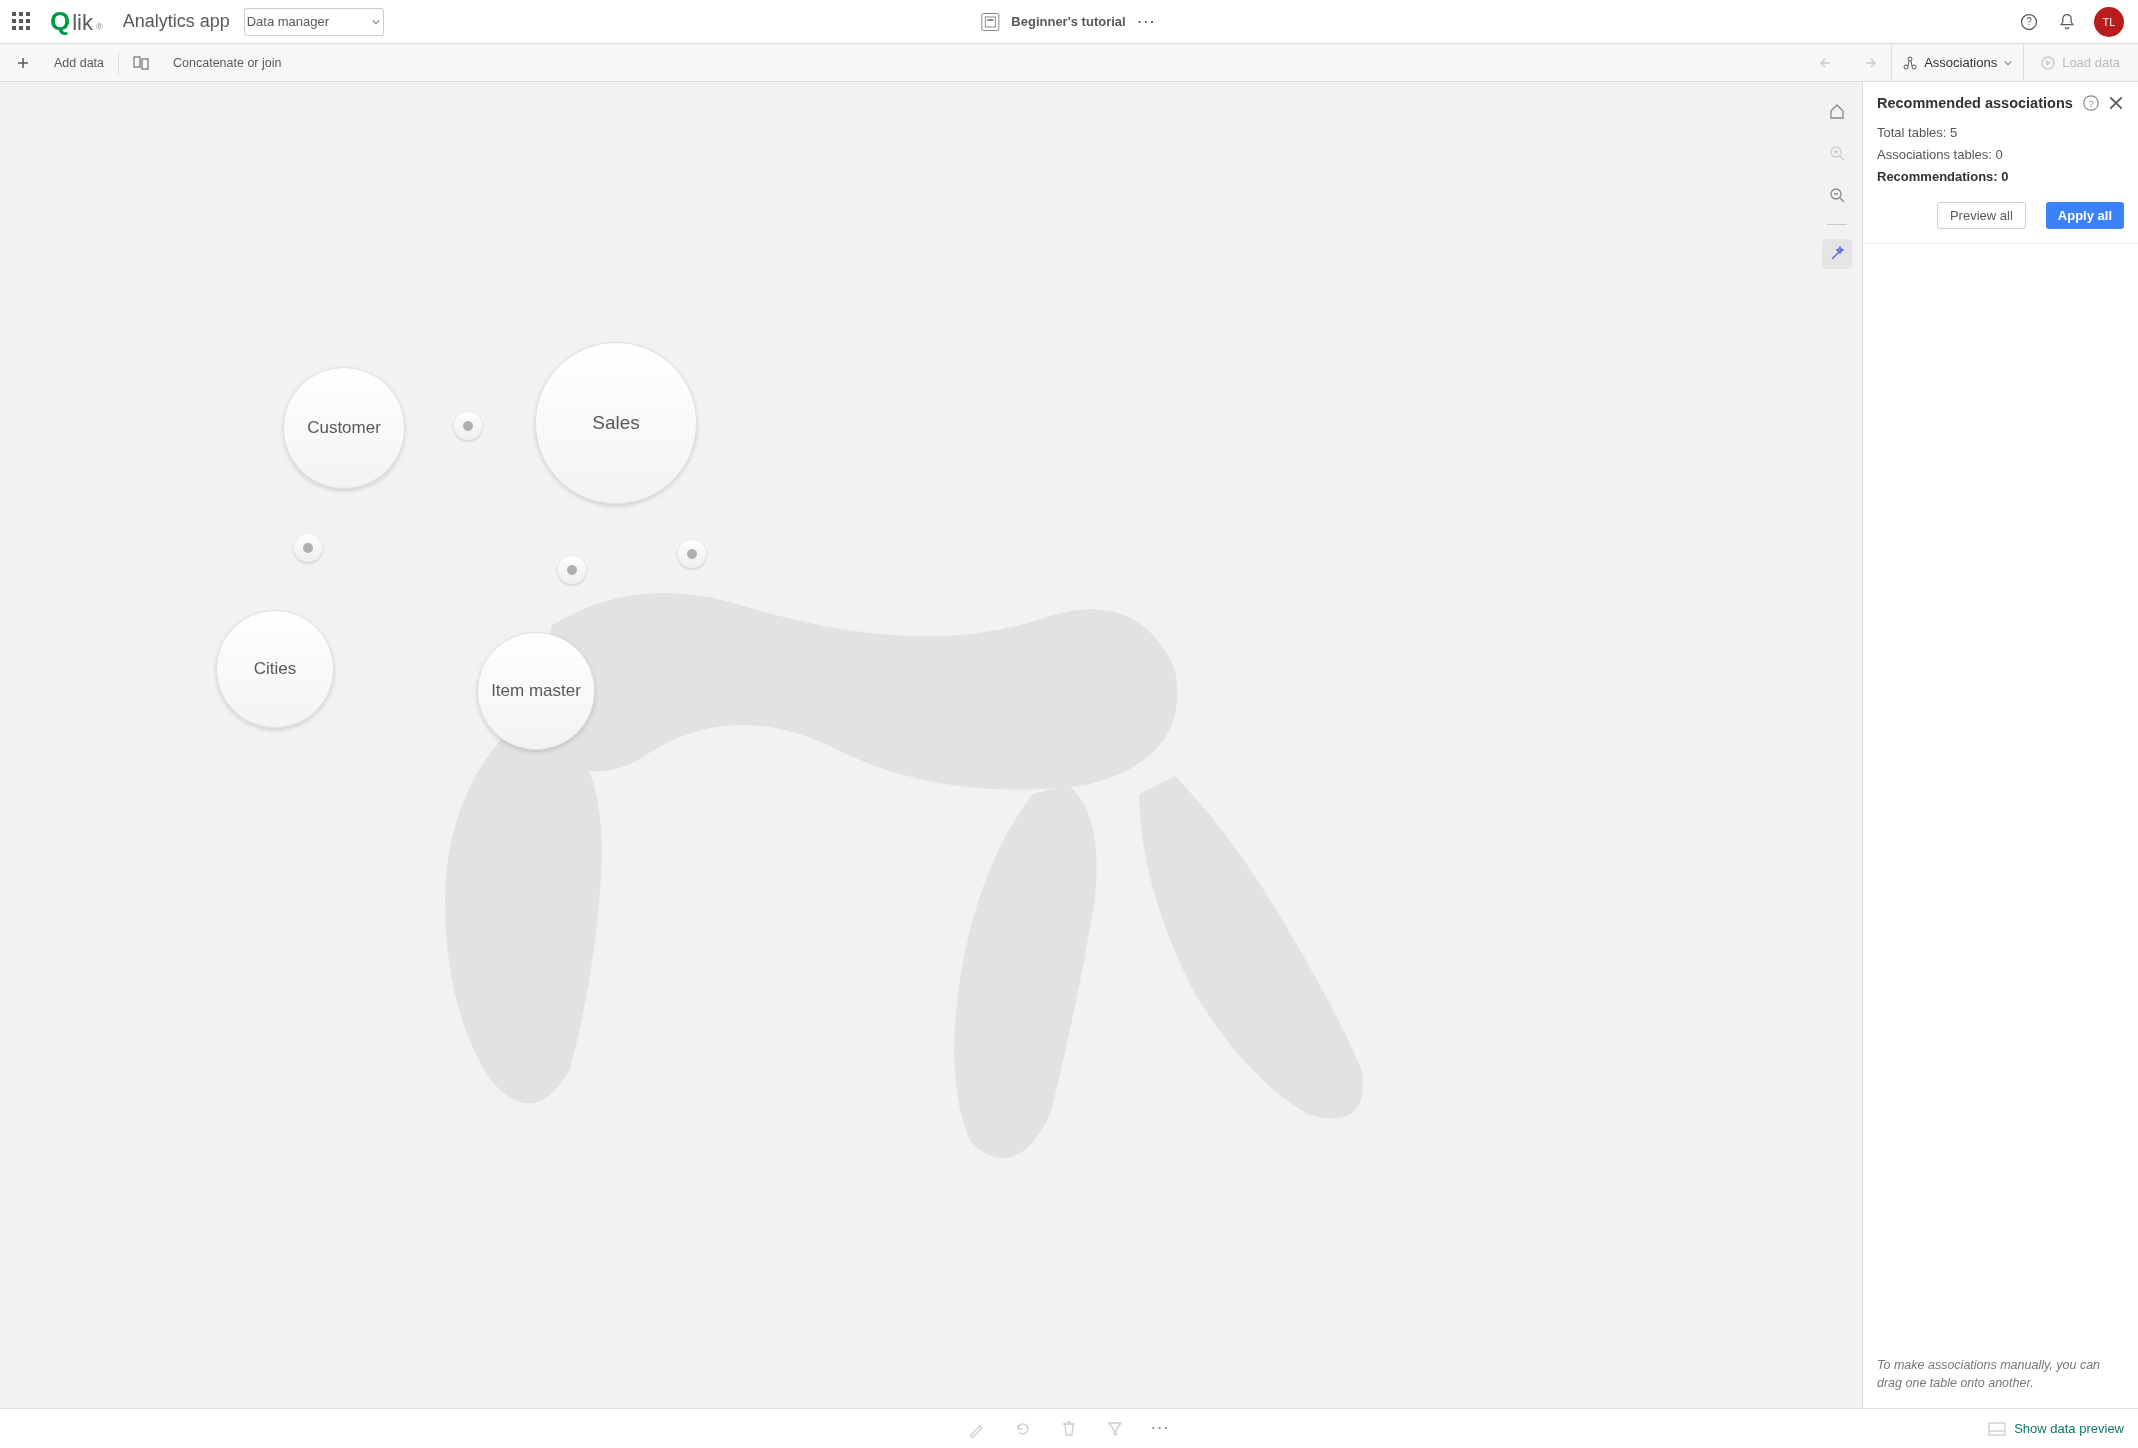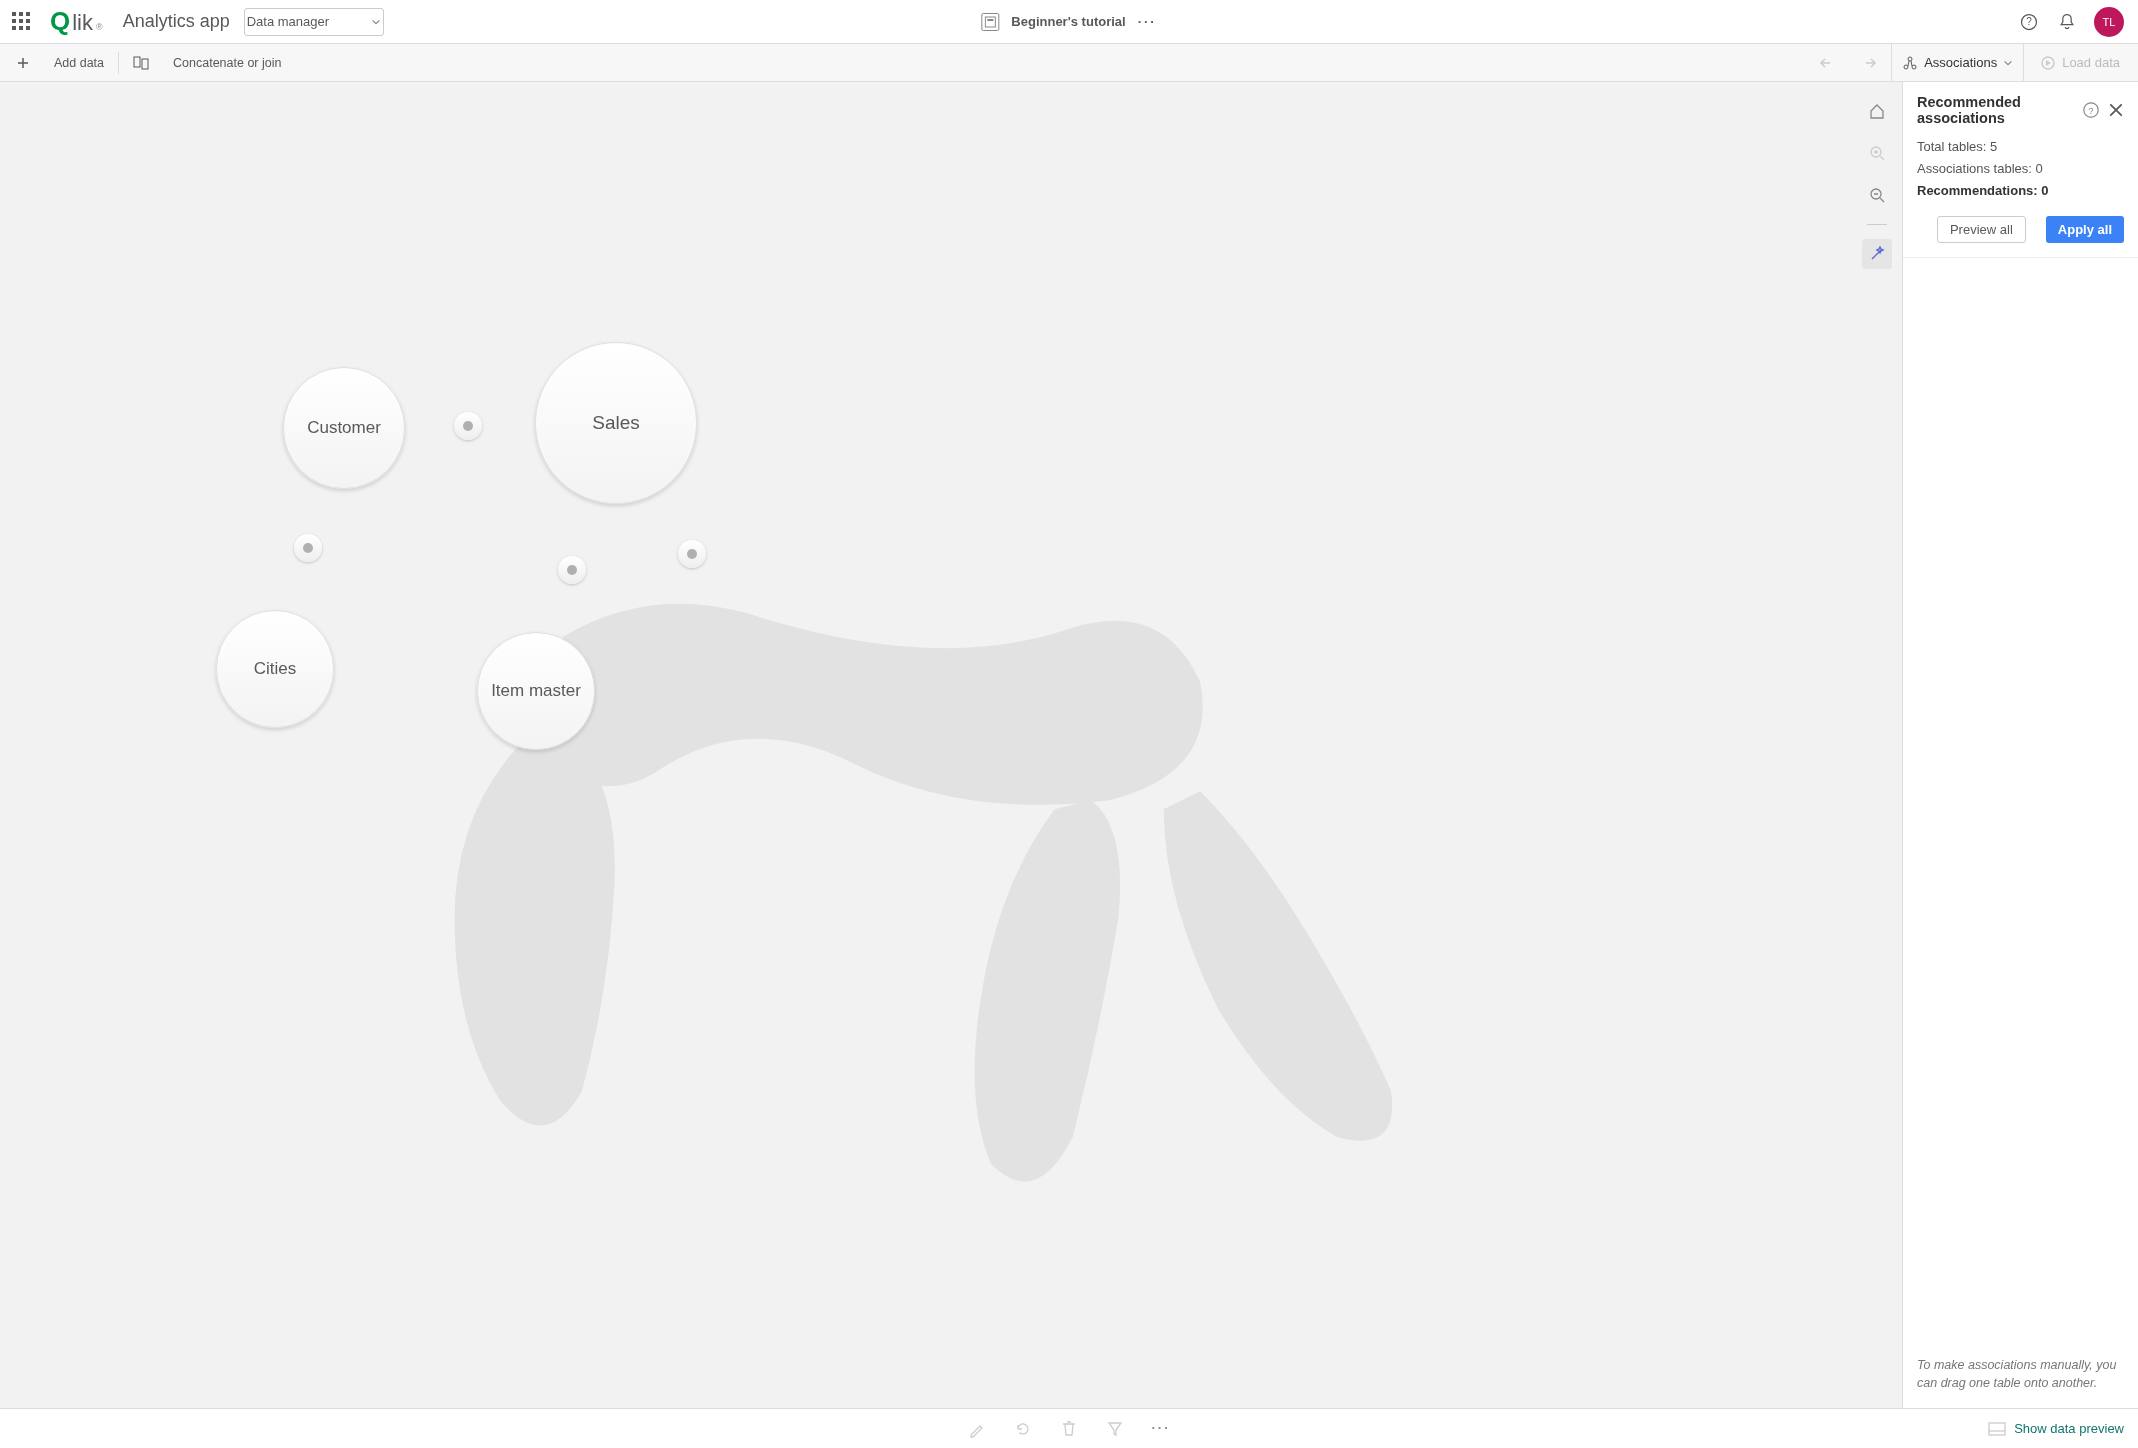--- a/index.html
+++ b/index.html
@@ -33,21 +33,21 @@
   height:28px; padding:0 2px; min-width:140px;
   color:#595959; cursor:pointer; margin-left:4px;
 }
 .chev { width:10px; height:10px; }
 .center-title { position:absolute; left:50%; transform:translateX(-50%); display:flex; align-items:center; gap:12px; color:#595959;}
 .center-title .sheet-icon { width:18px; height:18px; border:1px solid #888; border-radius:2px; display:flex; align-items:center; justify-content:center;}
 .center-title .dots { letter-spacing:2px; cursor:pointer; font-weight:700;}
 .header-right { margin-left:auto; display:flex; align-items:center; gap:16px; padding-right:6px;}
 .icon-btn { width:22px; height:22px; display:flex; align-items:center; justify-content:center; color:#595959; cursor:pointer;}
 .icon-btn svg { width:20px; height:20px; }
-.avatar { width:30px; height:30px; border-radius:50%; background:#be185d; color:#fff; display:flex; align-items:center; justify-content:center; font-size:11px; font-weight:500;}
+.avatar { width:30px; height:30px; border-radius:50%; background:#b91c1c; color:#fff; display:flex; align-items:center; justify-content:center; font-size:11px; font-weight:500;}
 
 
 .toolbar {
   height:38px; background:#f7f7f7; border-bottom:1px solid #ddd;
   display:flex; align-items:center; padding:0 8px; gap:4px;
 }
 .tb-btn { display:flex; align-items:center; gap:24px; padding:4px 8px; color:#595959; cursor:pointer; font-size:12.5px;}
 .tb-sep { width:1px; height:22px; background:#ddd; margin:0 2px;}
 .toolbar-right { margin-left:auto; display:flex; align-items:center; gap:6px;}
 .tb-disabled { color:#bbb; cursor:default;}
@@ -79,21 +79,21 @@
 
 
 .mini-tools { position:absolute; top:14px; right:10px; display:flex; flex-direction:column; gap:12px; align-items:center;}
 .mini-tools .mt { width:30px; height:30px; display:flex; align-items:center; justify-content:center; color:#888; cursor:pointer;}
 .mini-tools .mt.disabled { color:#ccc;}
 .mini-tools .sep { width:20px; height:1px; background:#ccc; margin:2px 0;}
 .mini-tools .mt.active { background:#e5e5e5; border-radius:3px; color:#5b6bd6;}
 
 
 .side {
-  width:236px; background:#fff; border-left:1px solid #ddd;
+  width:276px; background:#fff; border-left:1px solid #ddd;
   display:flex; flex-direction:column;
 }
 .side-head { padding:12px 14px 6px; display:flex; align-items:center; gap:8px;}
 .side-head h3 { font-size:14.5px; font-weight:700; color:#333; flex:1;}
 .side-body { padding:4px 14px 10px; font-size:13px; color:#555; line-height:1.7;}
 .side-body strong { color:#333; font-weight:700;}
 .side-actions { padding:4px 14px 14px; display:flex; justify-content:flex-end; gap:20px; border-bottom:1px solid #eee;}
 .btn { padding:5px 12px; border-radius:3px; font-size:13px; cursor:pointer;}
 .btn-outline { border:1px solid #ccc; background:#fff; color:#595959;}
 .btn-primary { border:none; background:#3b82f6; color:#fff;font-weight:bold;}

